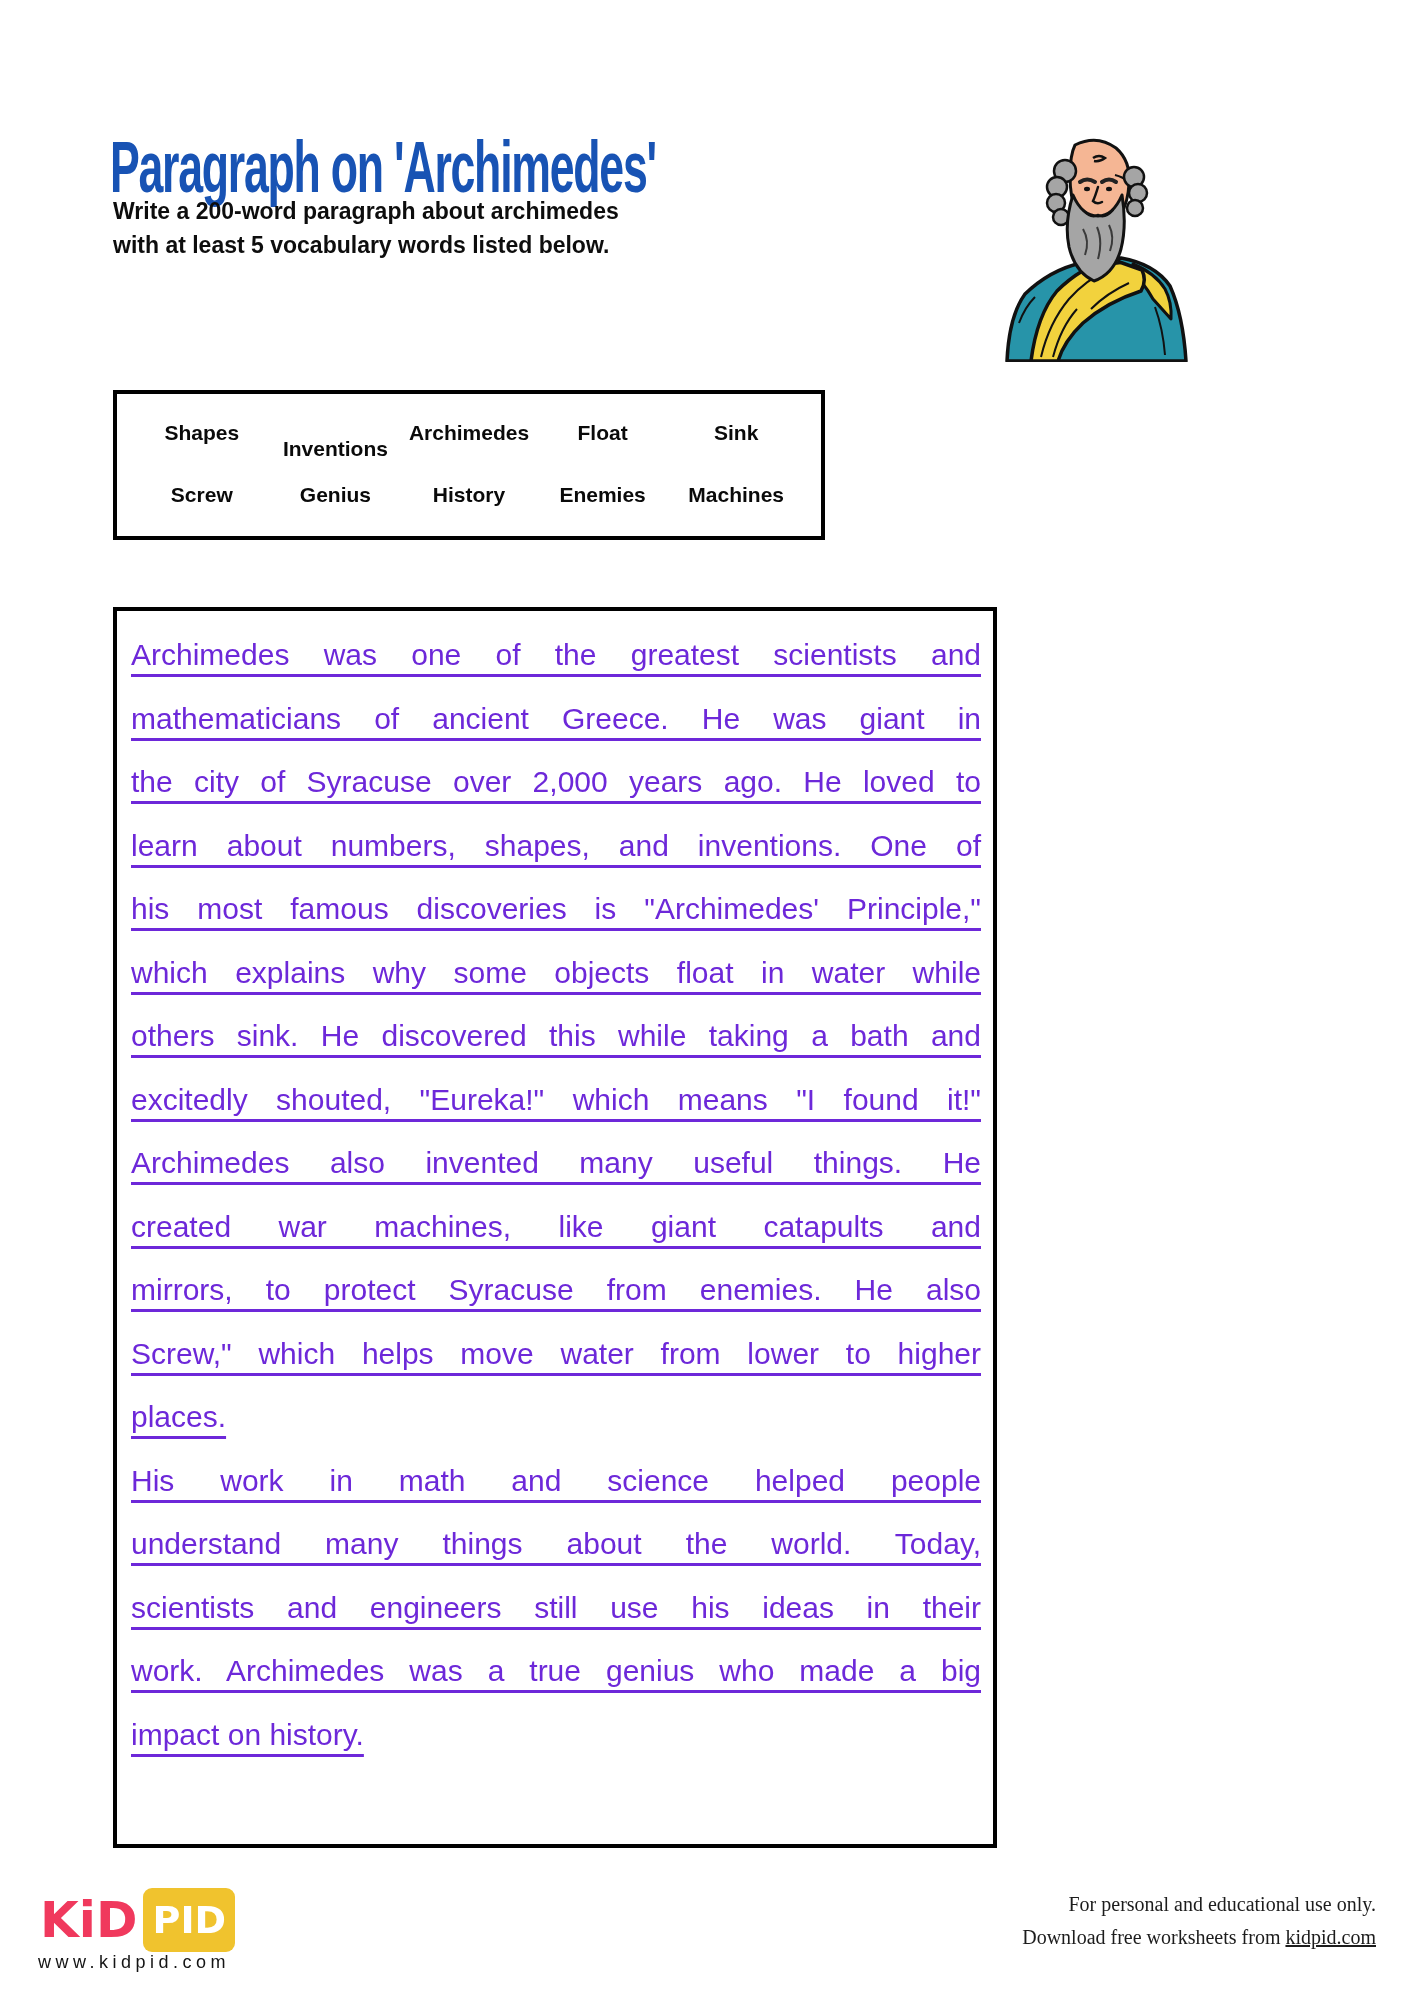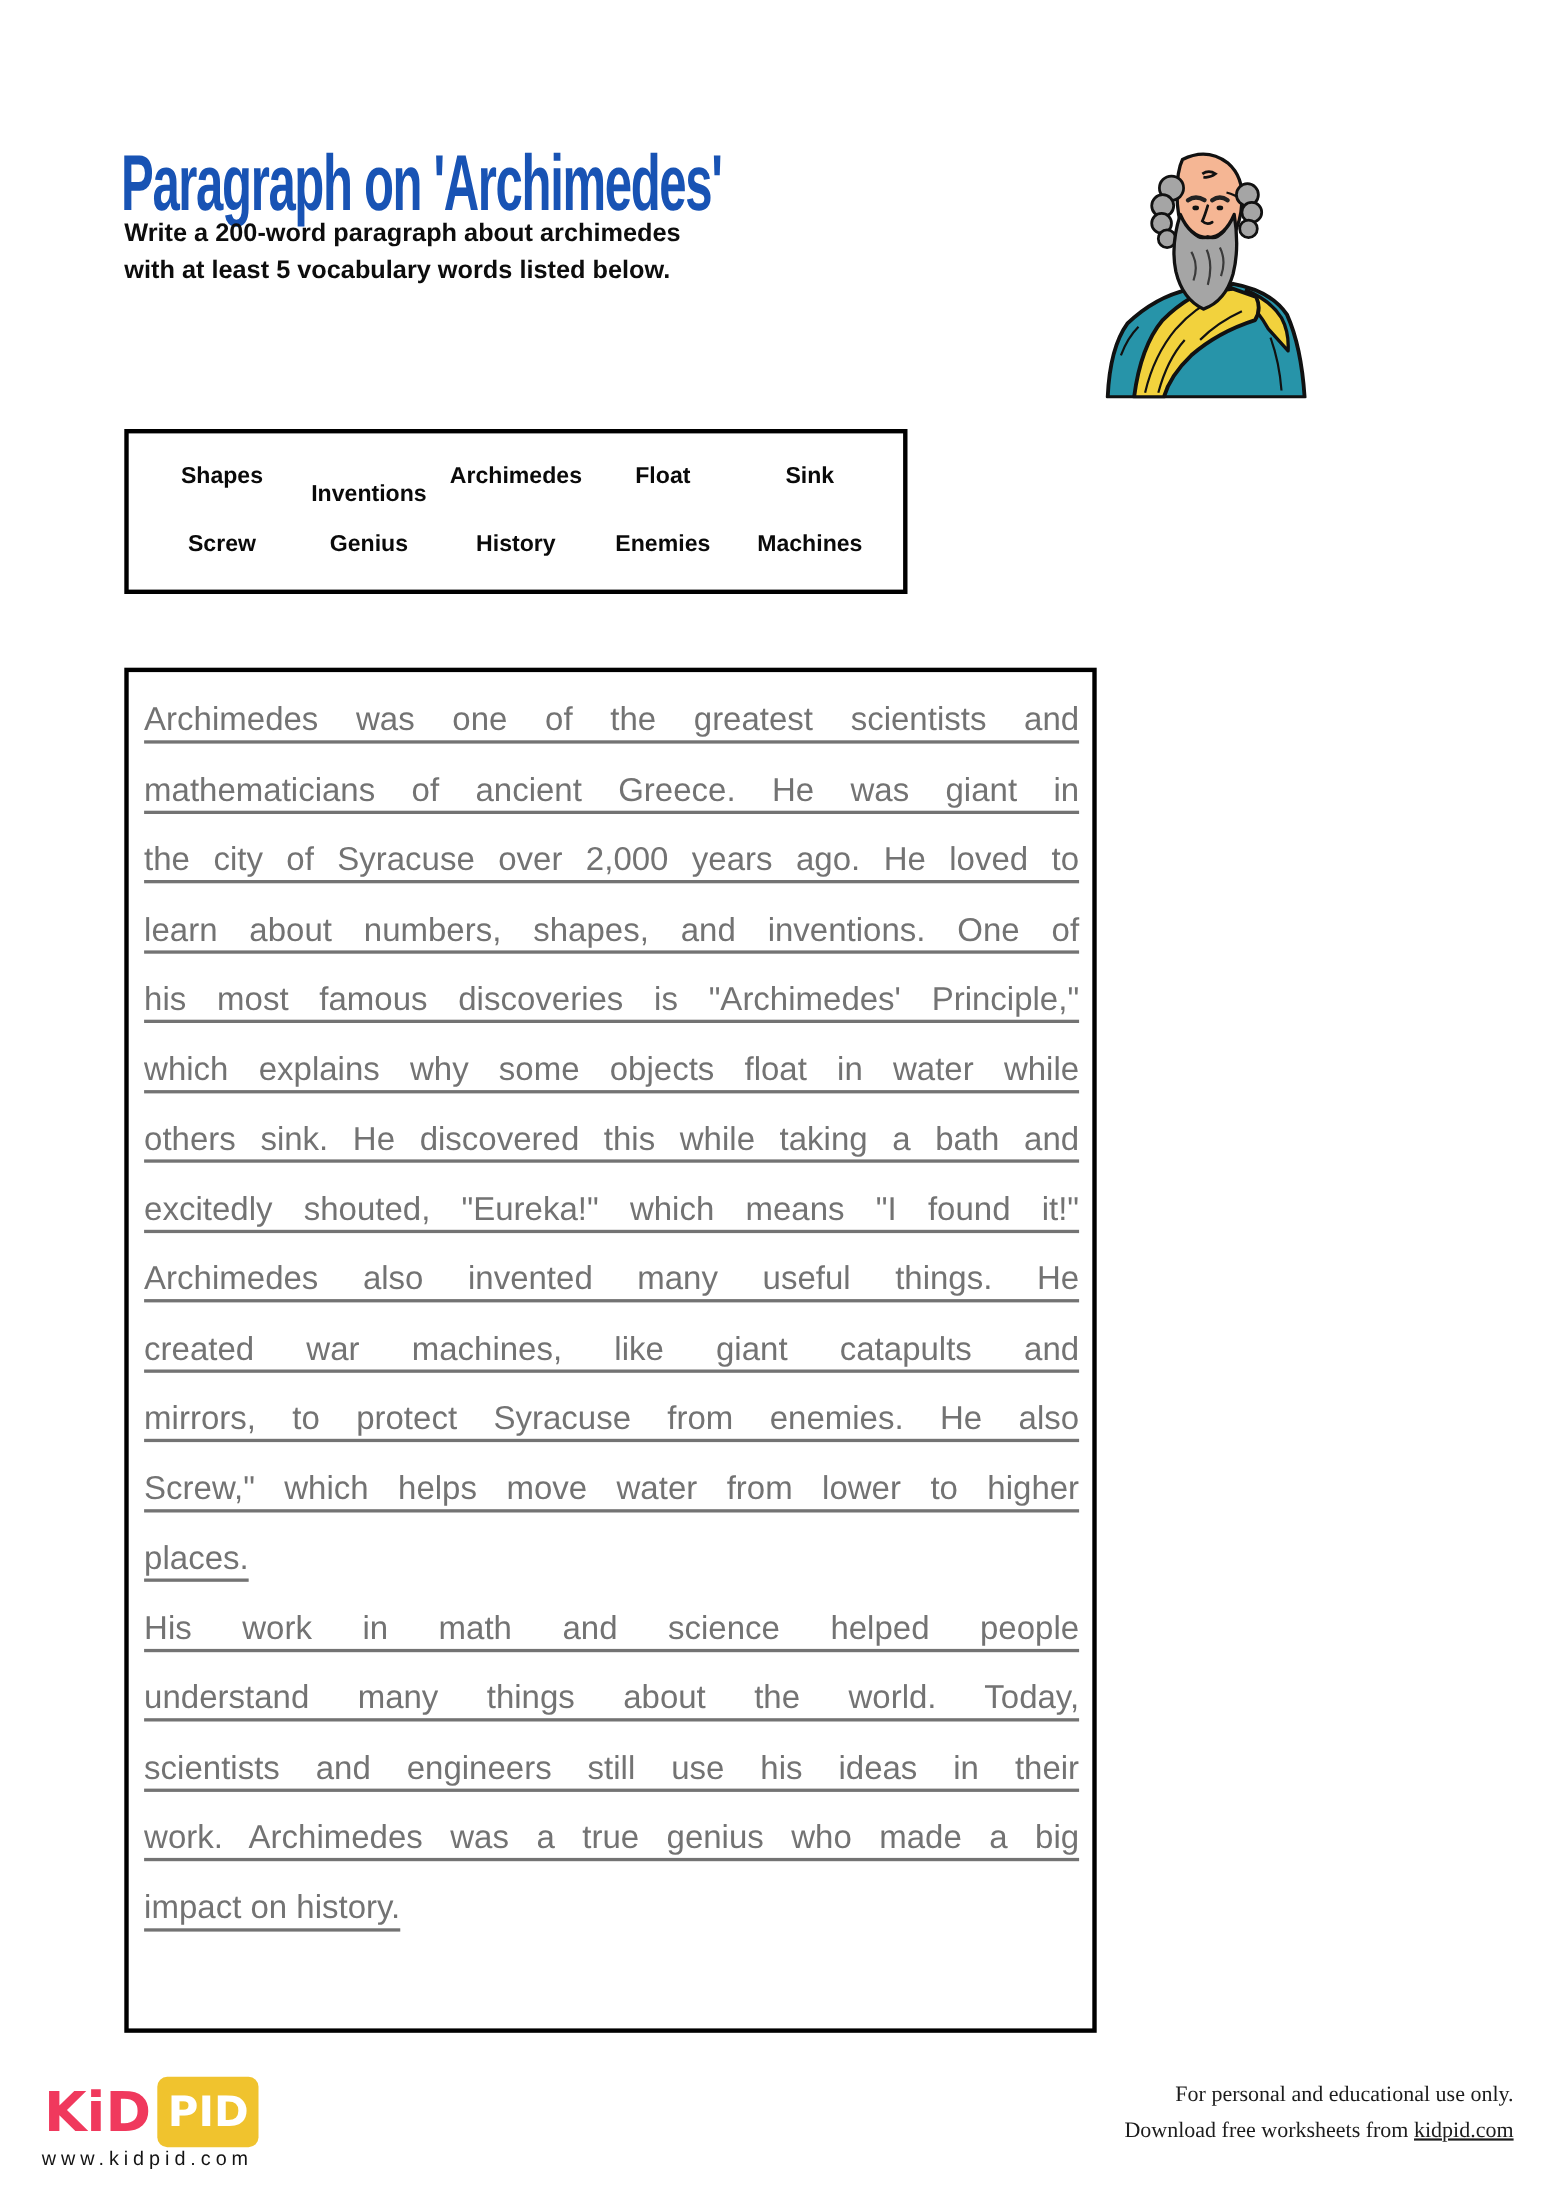--- a/index.html
+++ b/index.html
@@ -27,21 +27,21 @@
     align-items:center;justify-items:center;padding:8px 18px 10px 18px;
   }
   .vocab-word{font-size:21px;font-weight:700;color:#0a0a0a;}
   
   .para-box{
     position:absolute;left:113px;top:607px;width:884px;height:1241px;
     border:4px solid #000;box-sizing:border-box;
     padding:12px 12px 0 14px;
   }
   .pline{
-    font-size:30px;line-height:63.5px;height:63.5px;color:#737373;
+    font-size:30px;line-height:63.5px;height:63.5px;color:#6d28d9;
     text-align:justify;text-align-last:justify;white-space:nowrap;
     text-decoration:underline;text-decoration-thickness:2.5px;text-underline-offset:9px;
   }
   .pline--left{text-align-last:left;}
   
   .logo{position:absolute;left:40px;top:1888px;display:flex;align-items:center;}
   .logo-kid{
     font-family:"DejaVu Sans",sans-serif;font-weight:bold;
     font-size:50px;color:#f0395d;letter-spacing:0px;line-height:56px;
   }

